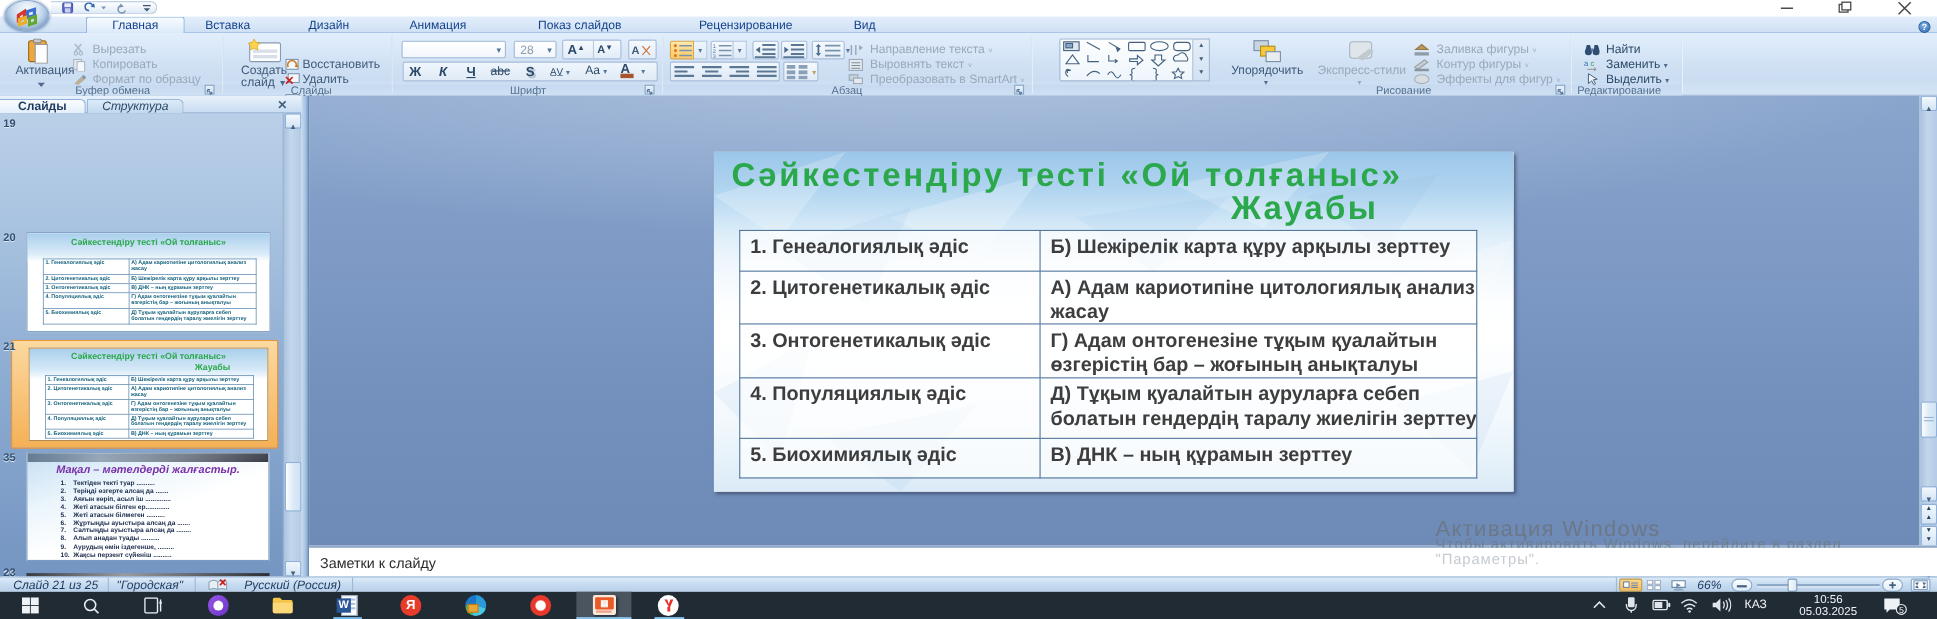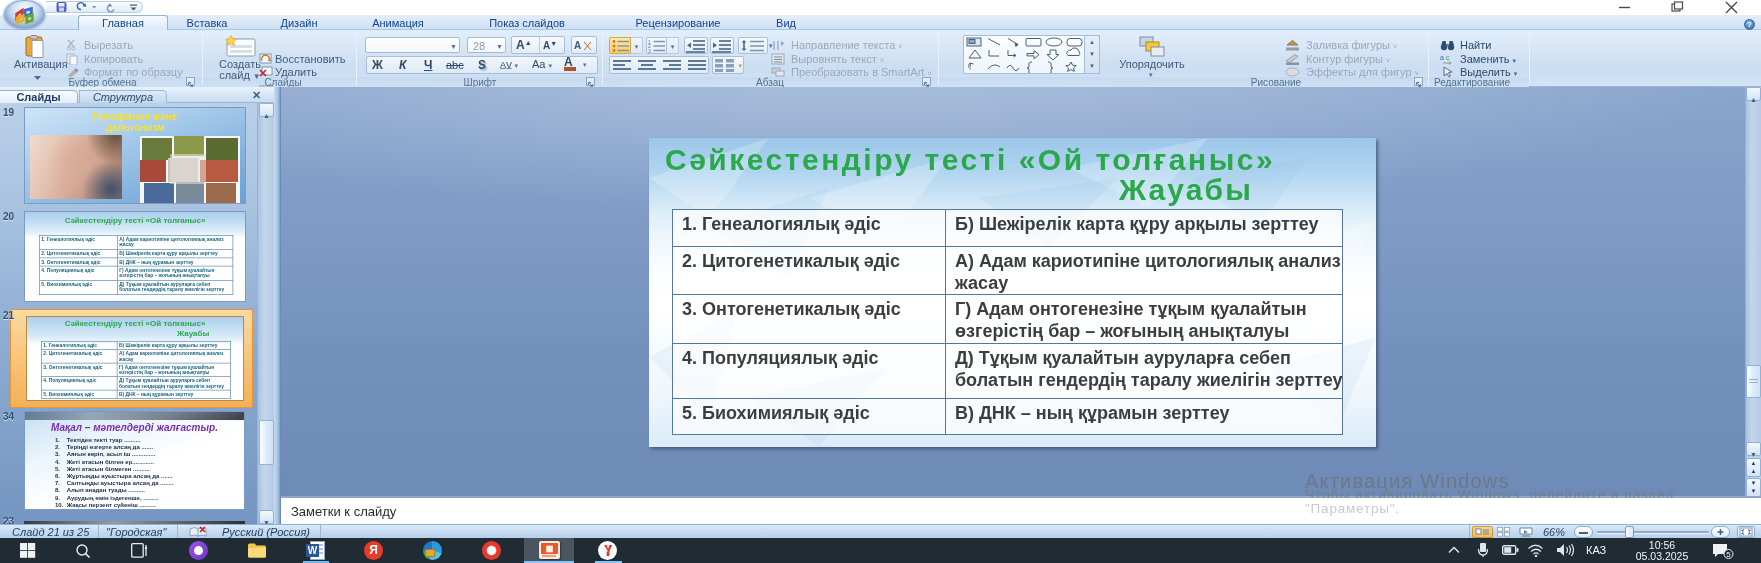--- a/index.html
+++ b/index.html
@@ -347,20 +347,28 @@
   </div>
   <div class="abs" style="left:1110px;top:3px;width:84px;height:52px;">
     <svg class="abs" style="left:27px;top:3px" width="30" height="22" viewBox="0 0 30 22">
       <rect x="3" y="1" width="13" height="9" fill="#c8d4e0" stroke="#7a8ea4"></rect>
       <rect x="9" y="6" width="13" height="9" fill="#f8c838" stroke="#b08a18"></rect>
       <rect x="14" y="11" width="13" height="9" fill="#e8edf2" stroke="#7a8ea4"></rect>
     </svg>
     <div class="abs" style="left:0;top:25px;width:84px;text-align:center;color:#3e5a7a;">Упорядочить</div>
     <div class="abs" style="left:39px;top:38px;font-size:7px;color:#4f6b8c;">▾</div>
   </div>
+  <div class="abs" style="left:1190px;top:3px;width:96px;height:52px;color:#9aa8bb;">
+    <svg class="abs" style="left:33px;top:3px" width="30" height="22" viewBox="0 0 30 22">
+      <rect x="4" y="2" width="20" height="15" rx="3" fill="#dfe5ea" stroke="#a8b4c0"></rect>
+      <path d="M10 17 l12 -9 l4 3 l-10 8z" fill="#c0c8d0"></path>
+    </svg>
+    <div class="abs" style="left:0;top:25px;width:96px;text-align:center;">Экспресс-стили</div>
+    <div class="abs" style="left:44px;top:38px;font-size:7px;">▾</div>
+  </div>
   <div class="abs" style="left:1285px;top:9px;width:140px;height:13px;color:#9aa8bb;">
     <svg class="abs" style="left:0;top:0" width="17" height="12">
         <path d="M2 6 l5.5 -4.5 l5.5 4.5z" fill="#b89860" stroke="#987840"></path>
         <rect x="1" y="8.5" width="13" height="3" fill="#909ca8"></rect>
       </svg>
     <span style="position:absolute;left:21px;top:0">Заливка фигуры <span style="font-size:7px;">˅</span></span>
   </div>
   <div class="abs" style="left:1285px;top:23px;width:140px;height:13px;color:#9aa8bb;">
     <svg class="abs" style="left:0;top:0" width="17" height="12">
         <path d="M1 8 l9 -6.5 l3 2 l-9 6.5z" fill="#c8cdd2" stroke="#98a0a8"></path>
@@ -412,48 +420,23 @@
 
   <div class="abs" style="left:0;top:0;width:274px;height:16px;background:linear-gradient(180deg,#e8f2fb,#c9dcf1);border-bottom:1px solid #9db8d8;">
     <div class="abs" style="left:0;top:3px;width:78px;height:13px;background:linear-gradient(180deg,#fbfdff,#e4eefa);border:1px solid #8fb0d8;border-left:none;border-bottom:none;border-radius:0 5px 0 0;font-size:11px;font-weight:bold;color:#1c3a5e;text-align:center;line-height:13px;">Слайды</div>
     <div class="abs" style="left:79px;top:3px;width:88px;height:13px;background:linear-gradient(180deg,#dcebf8,#c2d8ee);border:1px solid #9db8d8;border-bottom:none;border-radius:0 5px 0 0;font-size:11px;color:#2c4a68;text-align:center;line-height:13px;font-style:italic;">Структура</div>
     <div class="abs" style="left:252px;top:2px;font-size:11px;font-weight:bold;color:#44617e;">✕</div>
   </div>
 
   <div class="abs" style="z-index:5;left:3px;top:20px;font-size:10px;font-weight:bold;color:#33506e;text-shadow:0 1px 0 #d8e6f4;">19</div>
   <div class="abs" style="z-index:5;left:3px;top:124px;font-size:10px;font-weight:bold;color:#33506e;text-shadow:0 1px 0 #d8e6f4;">20</div>
   <div class="abs" style="z-index:5;left:3px;top:223px;font-size:10px;font-weight:bold;color:#33506e;text-shadow:0 1px 0 #d8e6f4;">21</div>
-  <div class="abs" style="z-index:5;left:3px;top:324px;font-size:10px;font-weight:bold;color:#33506e;text-shadow:0 1px 0 #d8e6f4;">34</div>
+  <div class="abs" style="z-index:5;left:3px;top:324px;font-size:10px;font-weight:bold;color:#33506e;text-shadow:0 1px 0 #d8e6f4;">35</div>
   <div class="abs" style="z-index:5;left:3px;top:429px;font-size:10px;font-weight:bold;color:#33506e;text-shadow:0 1px 0 #d8e6f4;">23</div>
 
-  <div class="abs" style="left:24px;top:20px;width:222px;height:97px;background:linear-gradient(160deg,#cfe4f6 0%,#a9cdec 35%,#84b4de 70%,#6aa0d4 100%);border:1px solid #7a9cc4;overflow:hidden;">
-    <div class="abs" style="left:0;top:3px;width:220px;text-align:center;font-size:10px;line-height:11px;font-weight:bold;color:#f5e13a;">Гемофилия және<br>дальтонизм</div>
-    <div class="abs" style="left:5px;top:27px;width:92px;height:64px;background:
-      radial-gradient(circle at 88% 85%, rgba(52,74,106,.9) 0%, rgba(52,74,106,0) 30%),
-      radial-gradient(circle at 55% 45%, rgba(215,170,150,.9) 0%, rgba(215,170,150,0) 55%),
-      linear-gradient(115deg,#f0dcd0 0%,#e4c2b2 30%,#d4a894 55%,#c09480 75%,#a87c6c 100%);">
-      <div class="abs" style="left:58px;top:0;width:34px;height:28px;background:radial-gradient(circle at 80% 0%,#6a5140,rgba(106,81,64,0) 75%);"></div>
-    </div>
-    <div class="abs" style="left:115px;top:28px;width:100px;height:68px;background:#f4f6f8;">
-      <svg width="100" height="68">
-        <g>
-          <rect x="2" y="2" width="30" height="22" fill="#6a7a3a"></rect>
-            <rect x="34" y="0" width="30" height="20" fill="#8a9a4a"></rect>
-            <rect x="66" y="2" width="32" height="22" fill="#5a6a30"></rect>
-          <rect x="0" y="24" width="26" height="22" fill="#a84a38"></rect>
-            <rect x="28" y="22" width="30" height="24" fill="#c8c4bc"></rect>
-            <rect x="60" y="24" width="38" height="22" fill="#b85a42"></rect>
-          <rect x="4" y="47" width="30" height="20" fill="#4a6a9a"></rect>
-            <rect x="36" y="46" width="28" height="22" fill="#7a8a9a"></rect>
-            <rect x="66" y="47" width="30" height="20" fill="#9a6a4a"></rect>
-          <rect x="30" y="18" width="36" height="30" fill="#e8e4dc" opacity=".55"></rect>
-        </g>
-      </svg>
-    </div>
-  </div>
 
   <div class="abs" style="left:24px;top:124px;width:222px;height:91px;background:#fff;border:1px solid #7a9cc4;overflow:hidden;">
     <div class="abs" style="left:0;top:0;width:220px;height:26px;background:linear-gradient(180deg,#a9cfec,#d8eaf8 70%,#fff);"></div>
     <div class="abs" style="left:0;top:4px;width:220px;text-align:center;font-size:8px;font-weight:bold;color:#2ba84c;">Сәйкестендіру тесті «Ой толғаныс»</div>
     <div class="abs" style="left:14px;top:23px;width:194px;height:60px;transform:scale(.75);transform-origin:0 0;">
       <table style="width:259px;height:80px;border-collapse:collapse;table-layout:fixed;">
         <colgroup>
             <col style="width:104px">
             <col>
           </colgroup>

